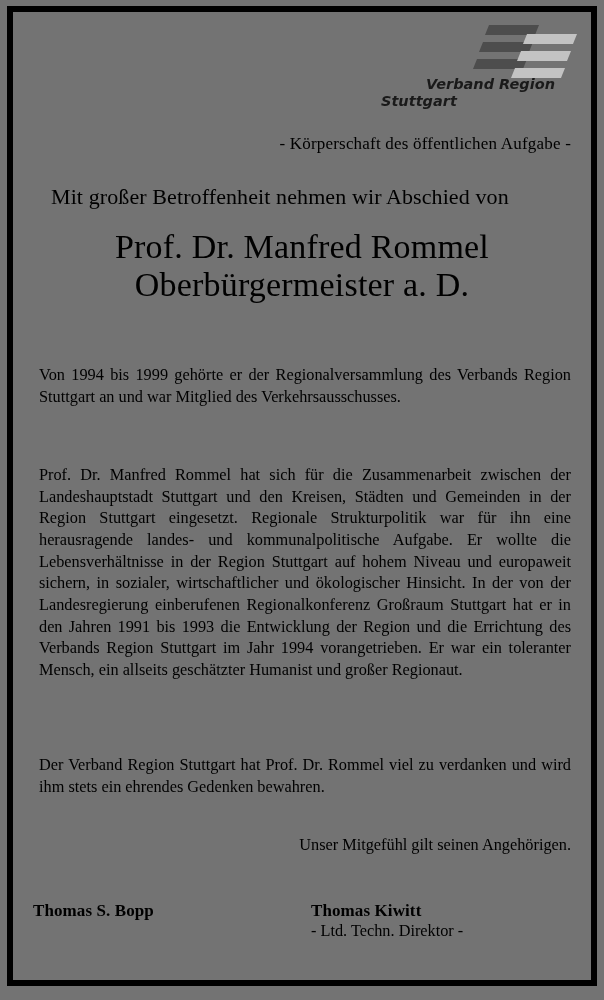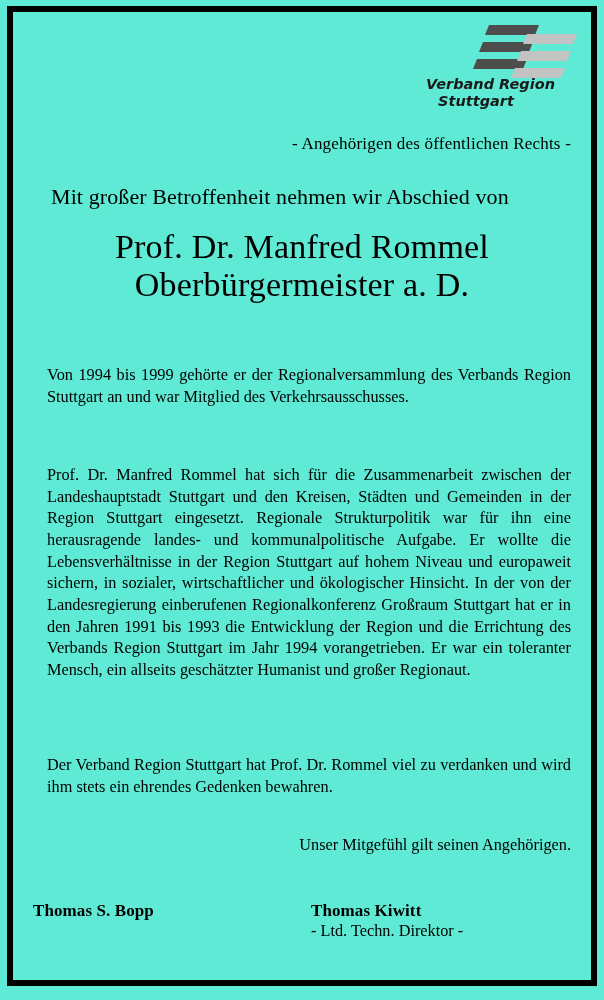--- a/index.html
+++ b/index.html
@@ -14,21 +14,21 @@
     color: #000000;
     overflow: hidden;
   }
 
   .notice {
     position: relative;
     box-sizing: border-box;
     width: 604px;
     height: 1000px;
     padding: 6px 7px 14px 7px;
-    background: #5eead4;
+    background: #737373;
   }
 
   
   .frame {
     position: absolute;
     left: 7px;
     top: 6px;
     right: 7px;
     bottom: 14px;
     border: 6px solid #000000;
@@ -78,21 +78,21 @@
     font-family: "DejaVu Sans", "Liberation Sans", sans-serif;
     font-style: italic;
     font-weight: bold;
     font-size: 14.5px;
     line-height: 17px;
     letter-spacing: 0px;
     color: #1a1a1a;
     margin-top: 4px;
   }
   .logo-text .l1 { display: block; text-align: right; padding-right: 16px; }
-  .logo-text .l2 { display: block; text-align: center; padding-right: 0px; }
+  .logo-text .l2 { display: block; text-align: left; padding-right: 0px; }
 
   .subtitle {
     position: absolute;
     right: 26px;
     top: 128px;
     font-size: 17px;
     letter-spacing: 0.2px;
     white-space: nowrap;
   }
 
@@ -116,21 +116,21 @@
   }
   .title-line {
     display: block;
     font-size: 34px;
     letter-spacing: 0.2px;
     white-space: nowrap;
   }
 
   .para {
     position: absolute;
-    left: 40px;
+    left: 32px;
     right: 26px;
     text-align: justify;
     font-size: 16.3px;
     line-height: 1.33;
   }
   .para.p1 { top: 358px; }
   .para.p2 { top: 458px; }
   .para.p3 { top: 748px; }
   .para.p4 { top: 828px; text-align: right; }
 
@@ -179,21 +179,21 @@
         <span class="bar light l1"></span>
         <span class="bar light l2"></span>
         <span class="bar light l3"></span>
       </div>
       <div class="logo-text">
         <span class="l1">Verband Region</span>
         <span class="l2">Stuttgart</span>
       </div>
     </div>
 
-    <div class="subtitle">- Angehörigen des öffentlichen Rechts -</div>
+    <div class="subtitle">- Körperschaft des öffentlichen Aufgabe -</div>
 
     <div class="lede">Mit großer Betroffenheit nehmen wir Abschied von</div>
 
     <div class="title-block">
       <span class="title-line">Prof. Dr. Manfred Rommel</span>
       <span class="title-line">Oberbürgermeister a. D.</span>
     </div>
 
     <div class="para p1">Von 1994 bis 1999 gehörte er der Regionalversammlung des Verbands Region Stuttgart an und war Mitglied des Verkehrsausschusses.</div>
     <div class="para p2">Prof. Dr. Manfred Rommel hat sich für die Zusammenarbeit zwischen der Landeshauptstadt Stuttgart und den Kreisen, Städten und Gemeinden in der Region Stuttgart eingesetzt. Regionale Strukturpolitik war für ihn eine herausragende landes- und kommunalpolitische Aufgabe. Er wollte die Lebensverhältnisse in der Region Stuttgart auf hohem Niveau und europaweit sichern, in sozialer, wirtschaftlicher und ökologischer Hinsicht. In der von der Landesregierung einberufenen Regionalkonferenz Großraum Stuttgart hat er in den Jahren 1991 bis 1993 die Entwicklung der Region und die Errichtung des Verbands Region Stuttgart im Jahr 1994 vorangetrieben. Er war ein toleranter Mensch, ein allseits geschätzter Humanist und großer Regionaut.</div>

